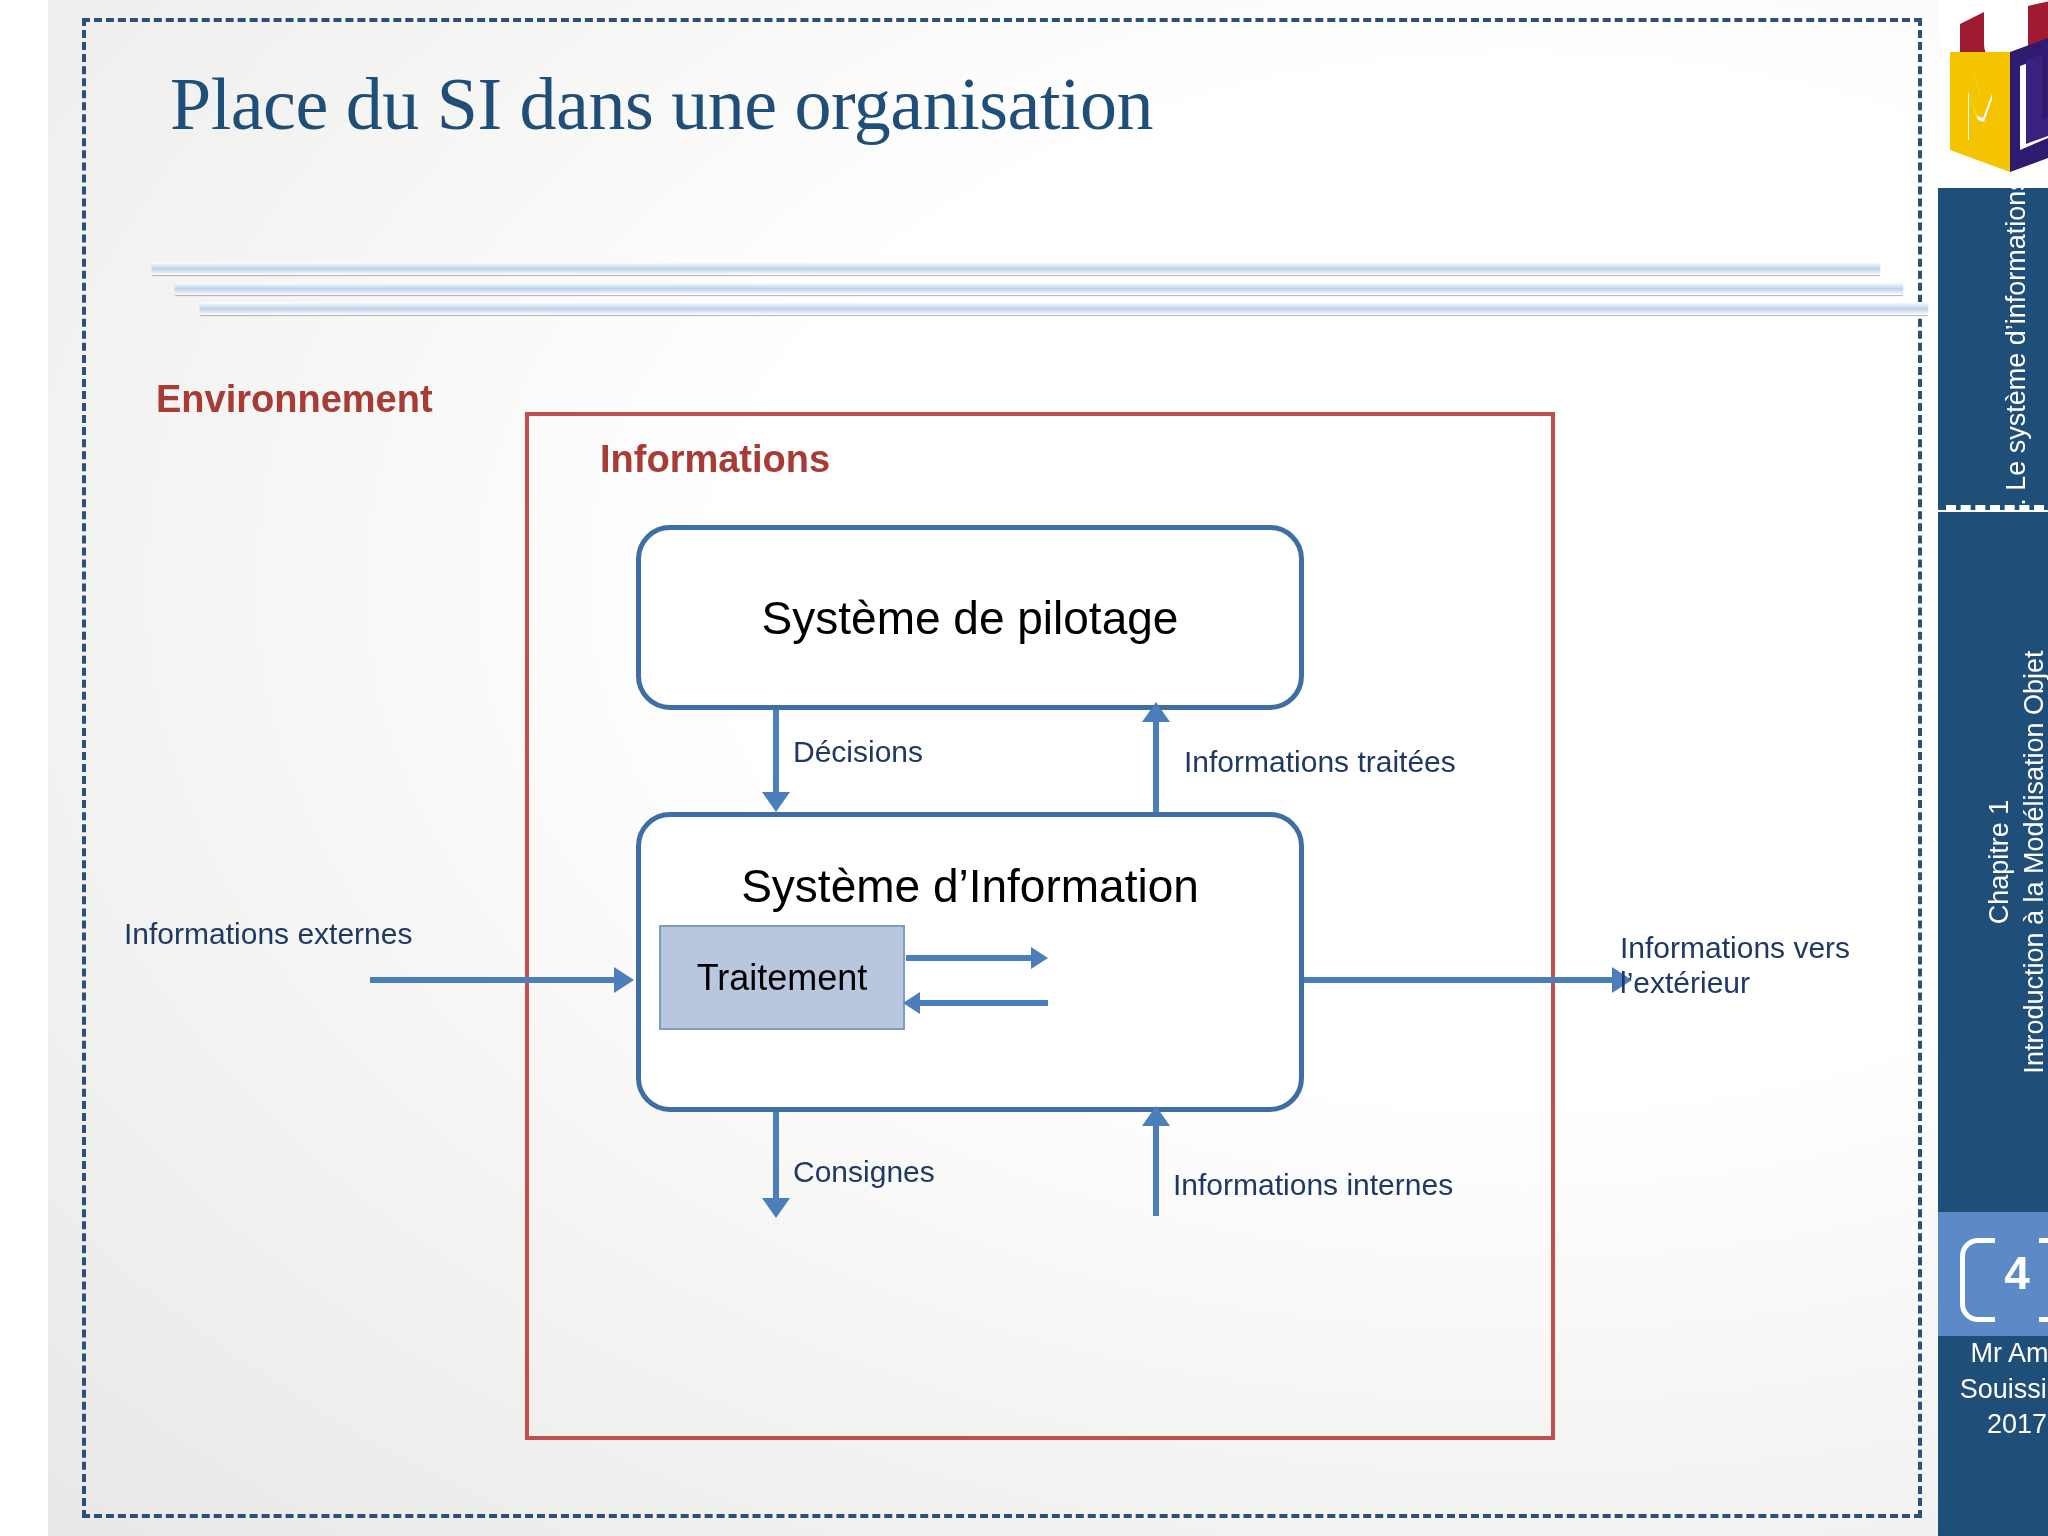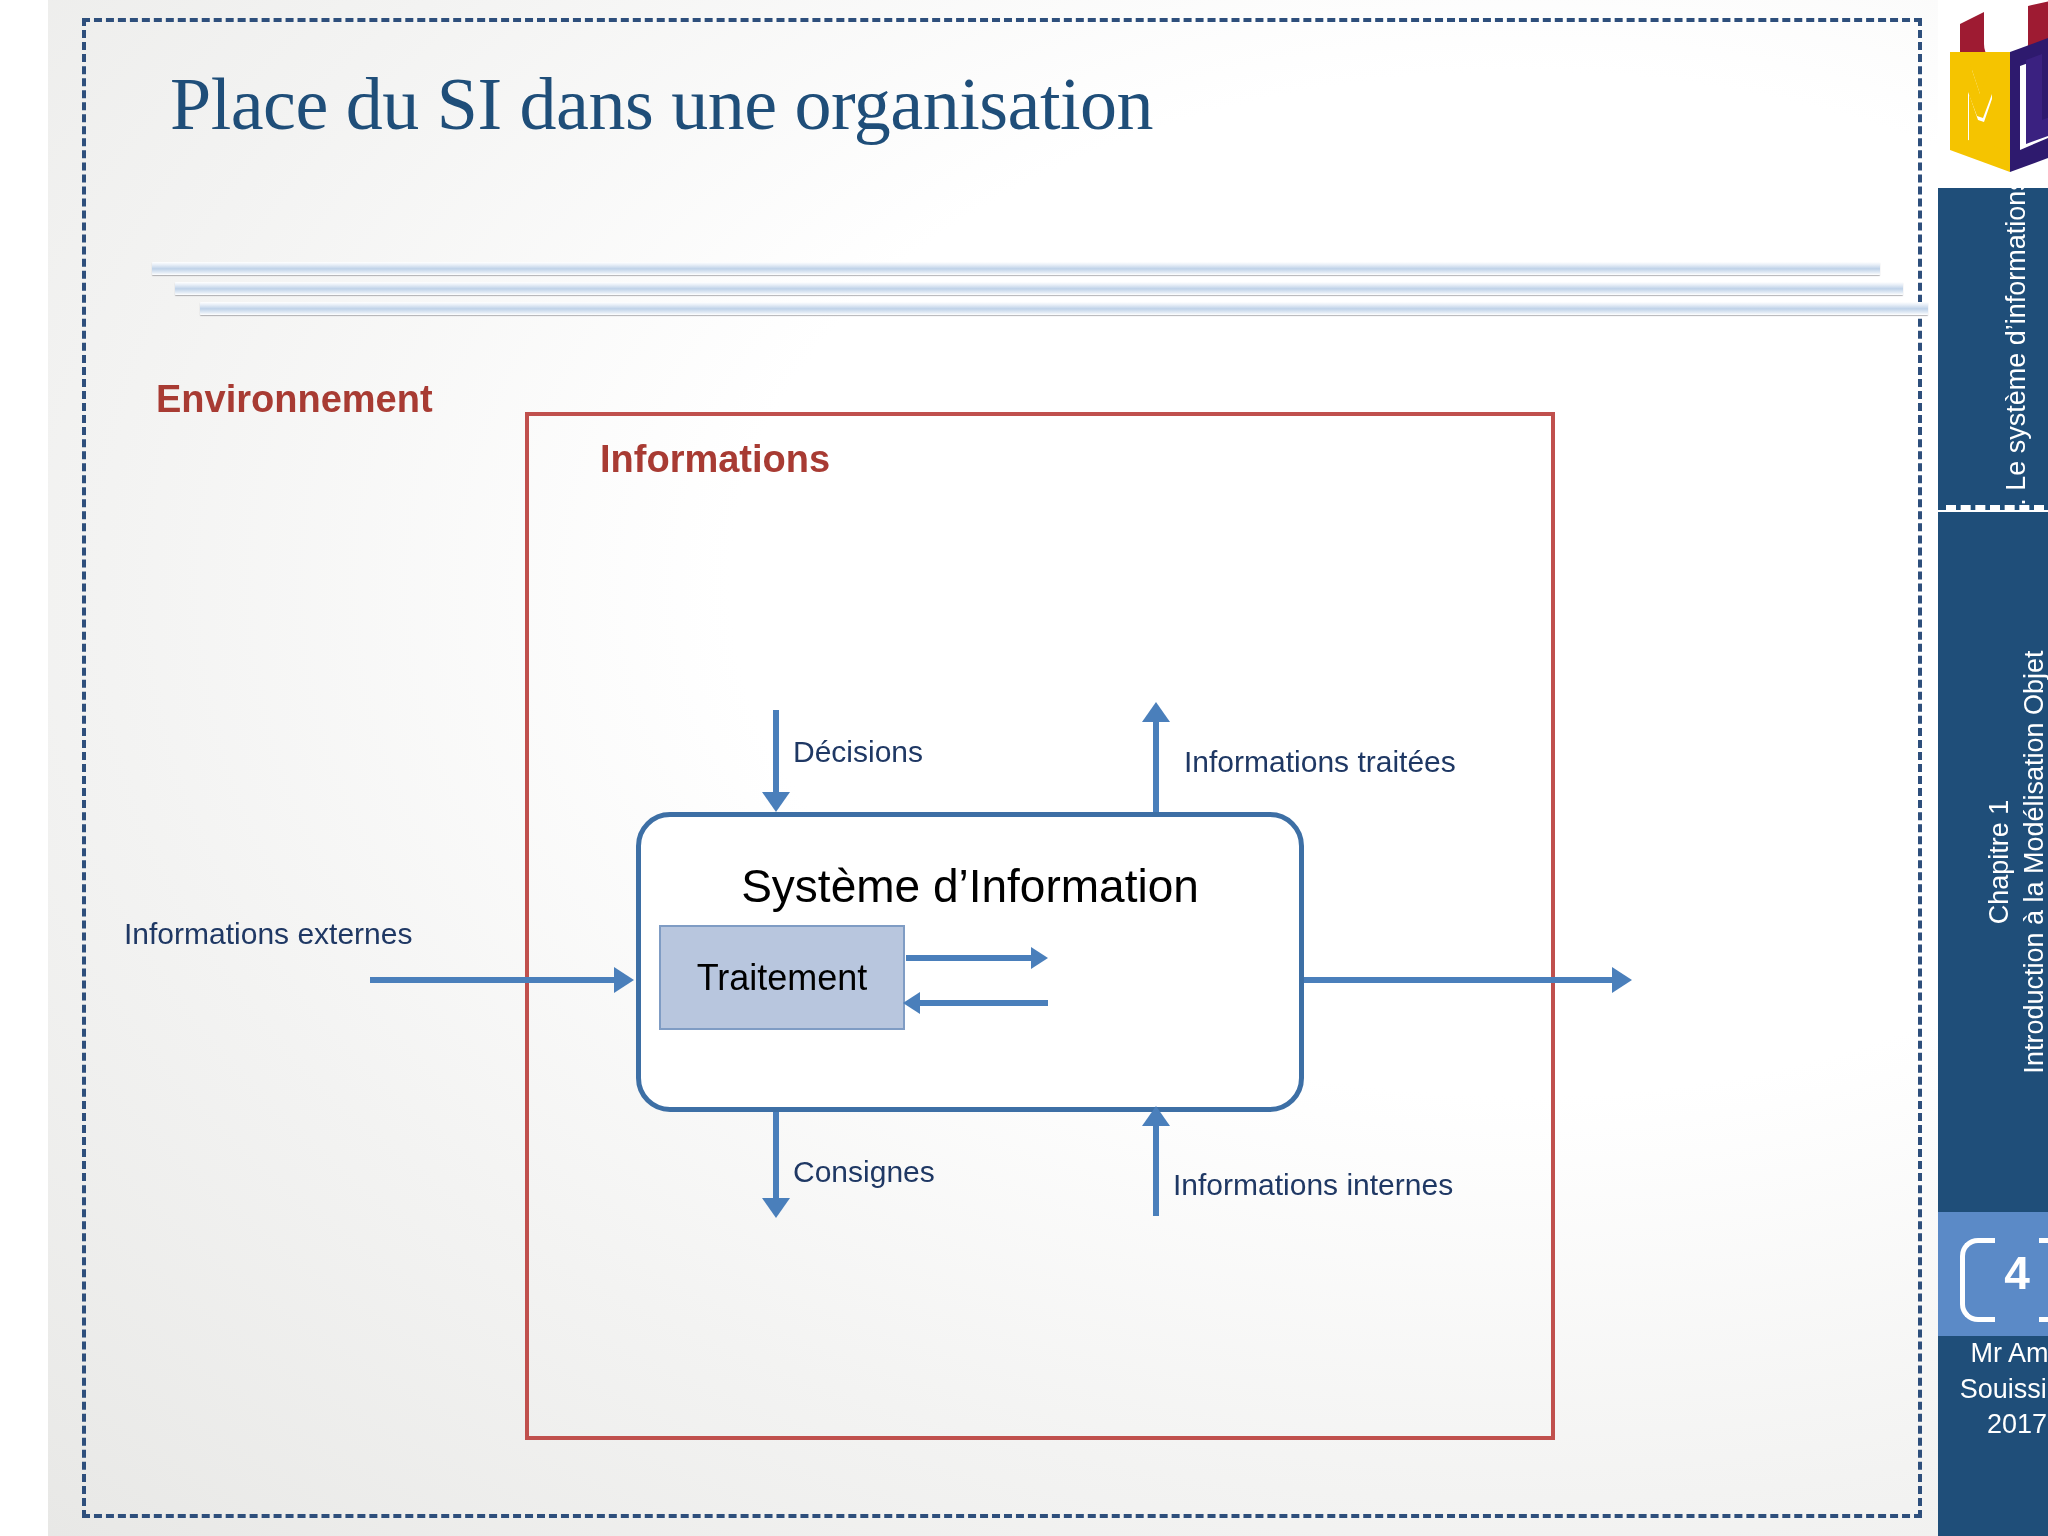--- a/index.html
+++ b/index.html
@@ -164,20 +164,23 @@
     <div class="bar b1"></div>
     <div class="bar b2"></div>
     <div class="bar b3"></div>
   </div>
 
   <div class="lbl-env">Environnement</div>
   <div class="lbl-org">Informations</div>
 
   <div class="org-box"></div>
 
+  <div class="sysbox pilotage">
+    <span>Système de pilotage</span>
+  </div>
 
   <div class="sysbox si">
     <div class="si-title">Système d’Information</div>
   </div>
 
   <div class="subbox traitement">
     <span>Traitement</span>
   </div>
 
 
@@ -203,20 +206,21 @@
 
   <div class="ln hline" style="left:872px;top:1000px;width:128px;height:6px;"></div>
   <div class="arw arw-left-sm" style="left:855px;top:992px;"></div>
 
   <div class="ln hline" style="left:322px;top:977px;width:246px;"></div>
   <div class="arw arw-right" style="left:566px;top:967px;"></div>
   <div class="flabel" style="left:76px;top:917px;">Informations externes</div>
 
   <div class="ln hline" style="left:1256px;top:977px;width:310px;"></div>
   <div class="arw arw-right" style="left:1564px;top:967px;"></div>
+  <div class="flabel wrap" style="left:1572px;top:930px;width:300px;">Informations vers l’extérieur</div>
 
   <div class="sidebar">
 
     <div class="sb-logo">
       <svg width="158" height="188" viewBox="0 0 158 188">
 
         <path d="M22 52 L22 24 L46 12 L46 44 Q46 62 68 62 Q90 62 90 44 L90 6 L116 0 L116 42
                  Q116 92 68 92 Q22 92 22 52 Z" fill="#9e1b32"></path>
 
         <path d="M12 52 L72 52 L72 172 L12 150 Z" fill="#F5C400"></path>

